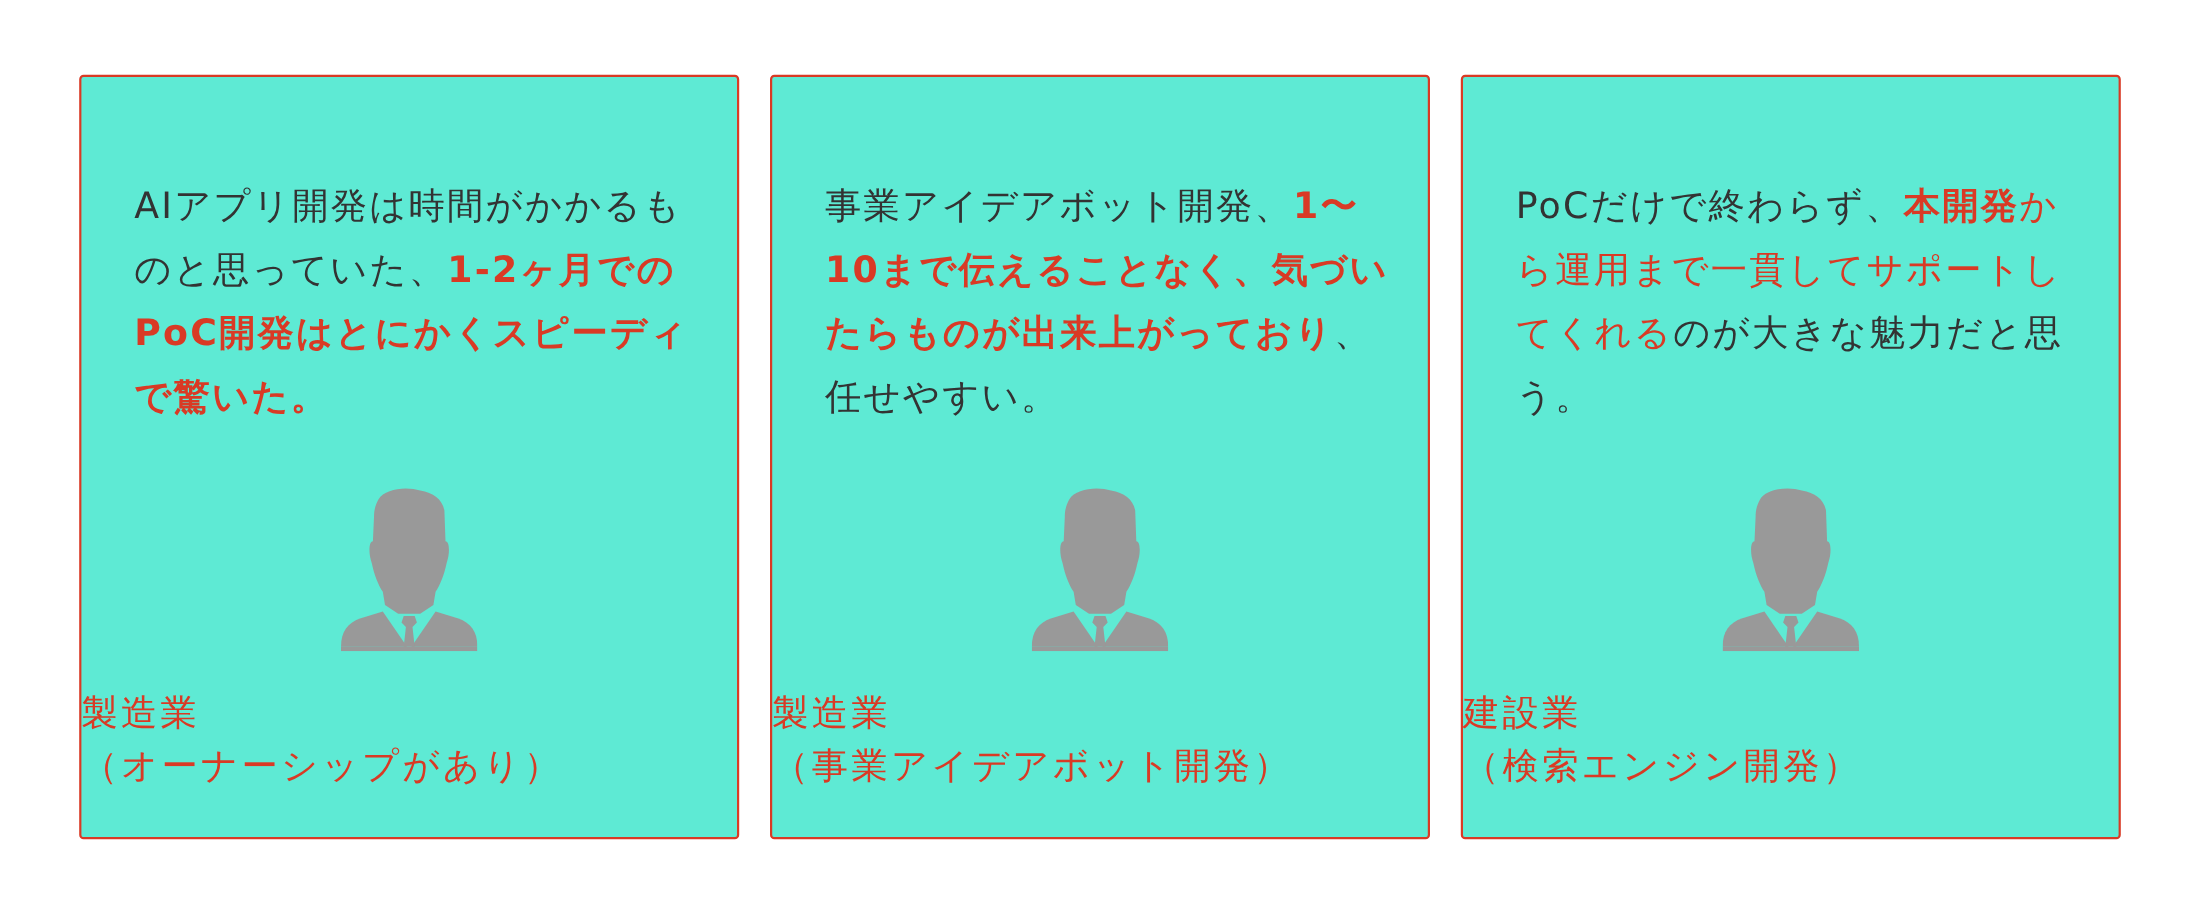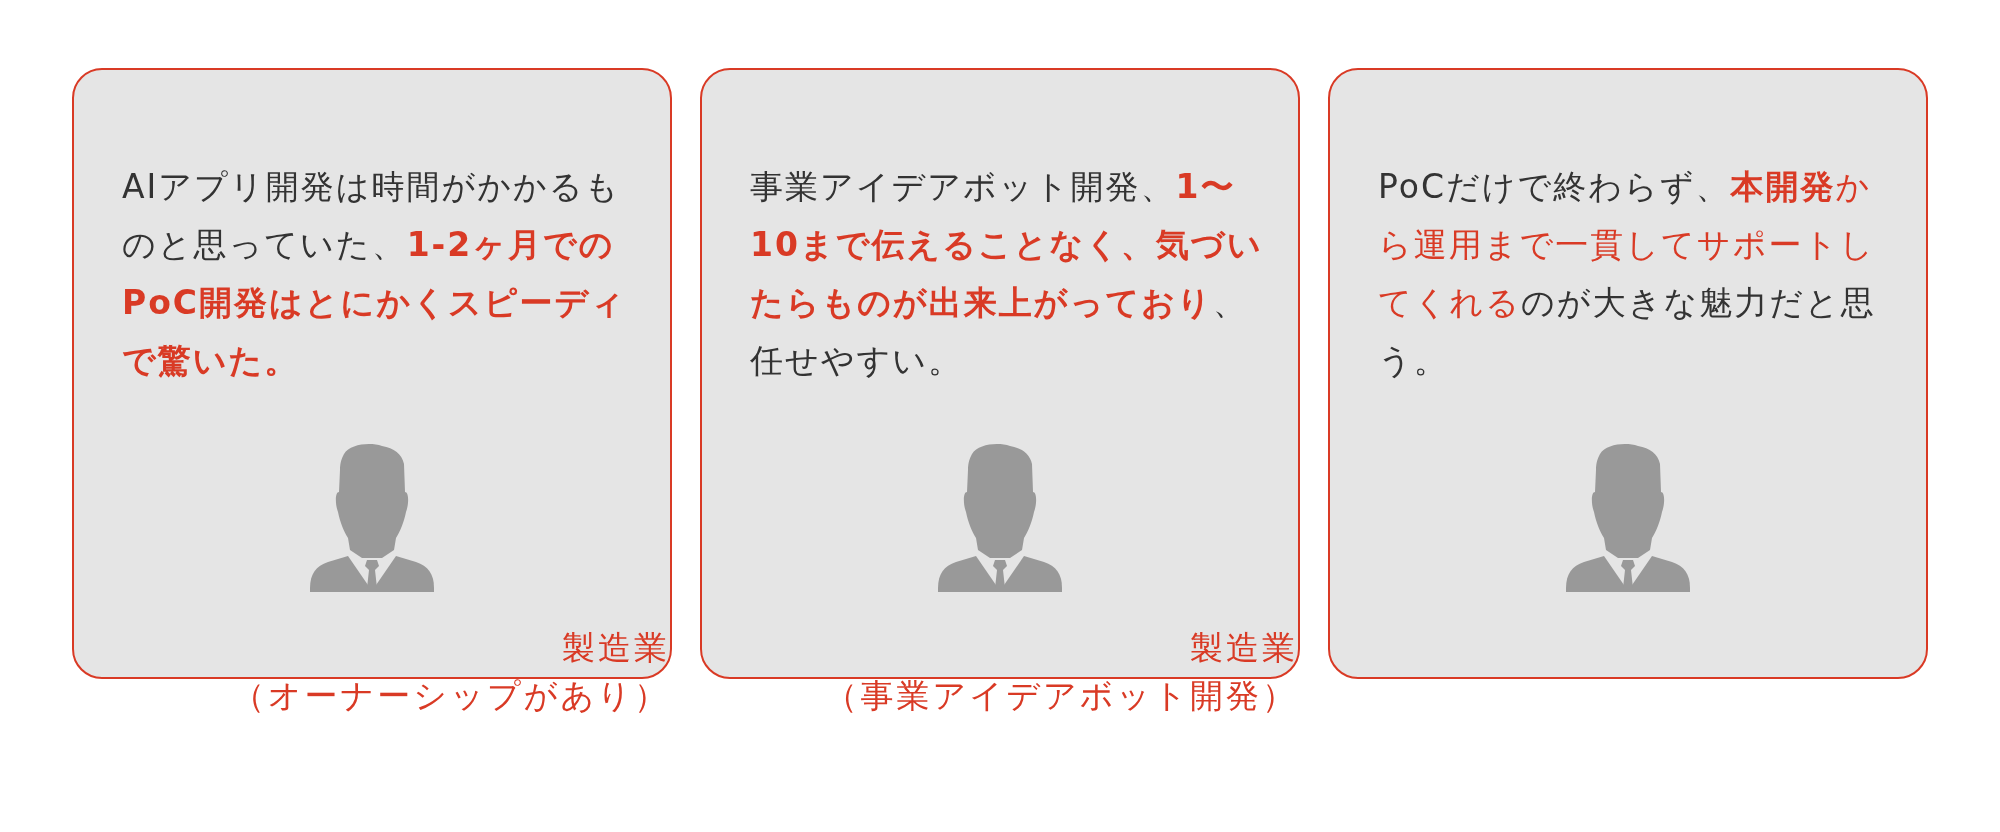--- a/index.html
+++ b/index.html
@@ -17,24 +17,24 @@
     .cards {
       position: absolute;
       left: 72px;
       top: 68px;
       display: flex;
       gap: 28px;
     }
     .card {
       box-sizing: border-box;
       width: 600px;
-      height: 611px;
+      height: 695px;
       border: 2px solid #d93a25;
-      border-radius: 30px;
-      background: #e5e5e5;
+      border-radius: 4px;
+      background: #5eead4;
       position: relative;
     }
     .quote {
       position: absolute;
       left: 48px;
       top: 88px;
       width: 520px;
       font-size: 33px;
       line-height: 58px;
       letter-spacing: 2px;
@@ -66,21 +66,21 @@
     .avatar svg {
       display: block;
       width: 124px;
       height: 150px;
     }
     .label {
       position: absolute;
       left: 0;
       right: 0;
       top: 554px;
-      text-align: right;
+      text-align: left;
       color: #d93a25;
       font-size: 33px;
       line-height: 48px;
       letter-spacing: 3px;
       font-weight: 500;
     }
     .label div { white-space: nowrap; }
   </style>
 </head>
 <body>
@@ -125,15 +125,19 @@
     <p class="quote"><span>PoCだけで終わらず、</span><span class="hl-med">本開発</span><span class="hl">から運用まで一貫してサポートしてくれる</span><span>のが大きな魅力だと思う。</span></p>
     <div class="avatar">
       <svg viewBox="0 0 124 150" xmlns="http://www.w3.org/2000/svg">
         <path fill="#999999" d="M34 12 C40 2 60 0 72 4 C84 6 92 12 94 22 L95 50 C99 50 99 62 96 70 C94 80 90 90 86 96 L84 108 L72 116 L52 116 L40 108 L38 96 C34 90 30 80 28 70 C25 62 25 50 29 50 L30 28 C30 20 32 16 34 12 Z"></path>
         <path fill="#999999" d="M38 114 L60 146 L50 146 L0 146 C0 132 6 124 18 120 Z"></path>
         <path fill="#999999" d="M86 114 L64 146 L74 146 L124 146 C124 132 118 124 106 120 Z"></path>
         <path fill="#999999" d="M0 146 L124 146 L124 150 L0 150 Z"></path>
         <path fill="#999999" d="M57 118 L67 118 L69 124 L65 128 L67 146 L57 146 L59 128 L55 124 Z"></path>
       </svg>
     </div>
+    <div class="label">
+      <div>建設業</div>
+      <div>（検索エンジン開発）</div>
+    </div>
   </div>
 
 </div>
 
 </body></html>

